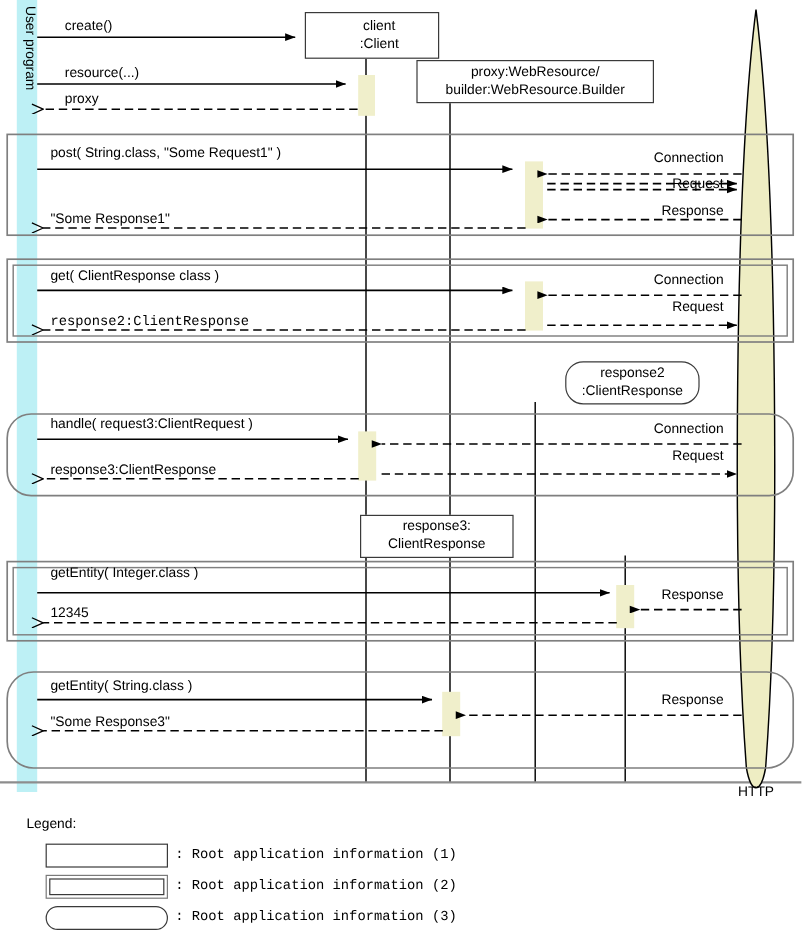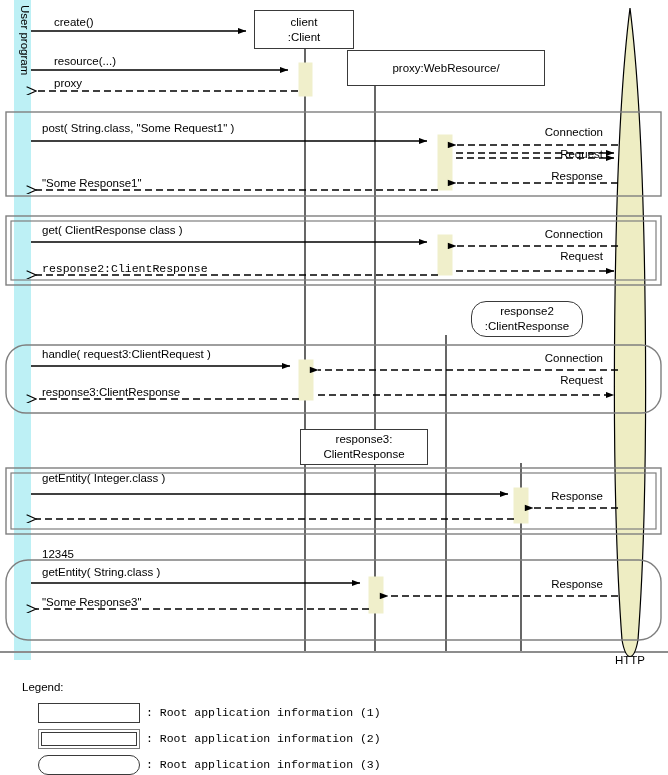--- a/index.html
+++ b/index.html
@@ -105,27 +105,28 @@
 
     <rect x="6" y="560" width="655" height="80" rx="22" ry="22" fill="none" stroke="#7f7f7f" stroke-width="1.4"></rect>
     <line x1="31" y1="583" x2="360" y2="583" stroke="#000" stroke-width="1.3" marker-end="url(#ah)"></line>
     <rect x="369" y="577" width="14" height="36" fill="#f0efcb" stroke="#f0efcb"></rect>
     <line x1="618" y1="596" x2="388" y2="596" stroke="#000" stroke-width="1.3" stroke-dasharray="7,4" marker-end="url(#ahl)"></line>
     <line x1="369" y1="609" x2="36" y2="609" stroke="#000" stroke-width="1.3" stroke-dasharray="7,4" marker-end="url(#open)"></line>
   </svg>
 
   <div class="vertlabel" style="left:14px;top:5px;width:17px;">User program</div>
 
-  <div class="objbox" style="left:254px;top:10px;width:98px;height:37px;">
+  <div class="objbox" style="left:254px;top:10px;width:98px;height:37px;padding-left:12px;">
     <span>client</span>
     <span>:Client</span>
   </div>
 
   <div class="objbox" style="left:347px;top:50px;width:196px;height:34px;">
     <span>proxy:WebResource/</span>
+    <span>builder:WebResource.Builder</span>
   </div>
 
   <div class="objbox" style="left:471px;top:301px;width:110px;height:34px;border-radius:15px;">
     <span>response2</span>
     <span>:ClientResponse</span>
   </div>
 
   <div class="objbox" style="left:300px;top:429px;width:126px;height:34px;">
     <span>response3:</span>
     <span>ClientResponse</span>
@@ -147,21 +148,21 @@
   <div class="lbl" style="left:42px;top:262px;font-family:Liberation Mono, monospace;">response2:ClientResponse</div>
   <div class="lbl lbl-r" style="left:443px;top:228px;width:160px;">Connection</div>
   <div class="lbl lbl-r" style="left:443px;top:250px;width:160px;">Request</div>
 
   <div class="lbl" style="left:42px;top:348px;">handle( request3:ClientRequest )</div>
   <div class="lbl" style="left:42px;top:386px;">response3:ClientResponse</div>
   <div class="lbl lbl-r" style="left:443px;top:352px;width:160px;">Connection</div>
   <div class="lbl lbl-r" style="left:443px;top:374px;width:160px;">Request</div>
 
   <div class="lbl" style="left:42px;top:472px;">getEntity( Integer.class )</div>
-  <div class="lbl" style="left:42px;top:505px;margin-top:43px;">12345</div>
+  <div class="lbl" style="left:42px;top:505px;">12345</div>
   <div class="lbl lbl-r" style="left:443px;top:490px;width:160px;">Response</div>
 
   <div class="lbl" style="left:42px;top:566px;">getEntity( String.class )</div>
   <div class="lbl" style="left:42px;top:596px;">"Some Response3"</div>
   <div class="lbl lbl-r" style="left:443px;top:578px;width:160px;">Response</div>
 
   <div class="legend-title" style="left:22px;top:681px;">Legend:</div>
 
   <div class="legend-sw1" style="left:38px;top:703px;width:100px;height:18px;"></div>
   <div class="legend-text" style="left:146px;top:706px;">: Root application information (1)</div>

